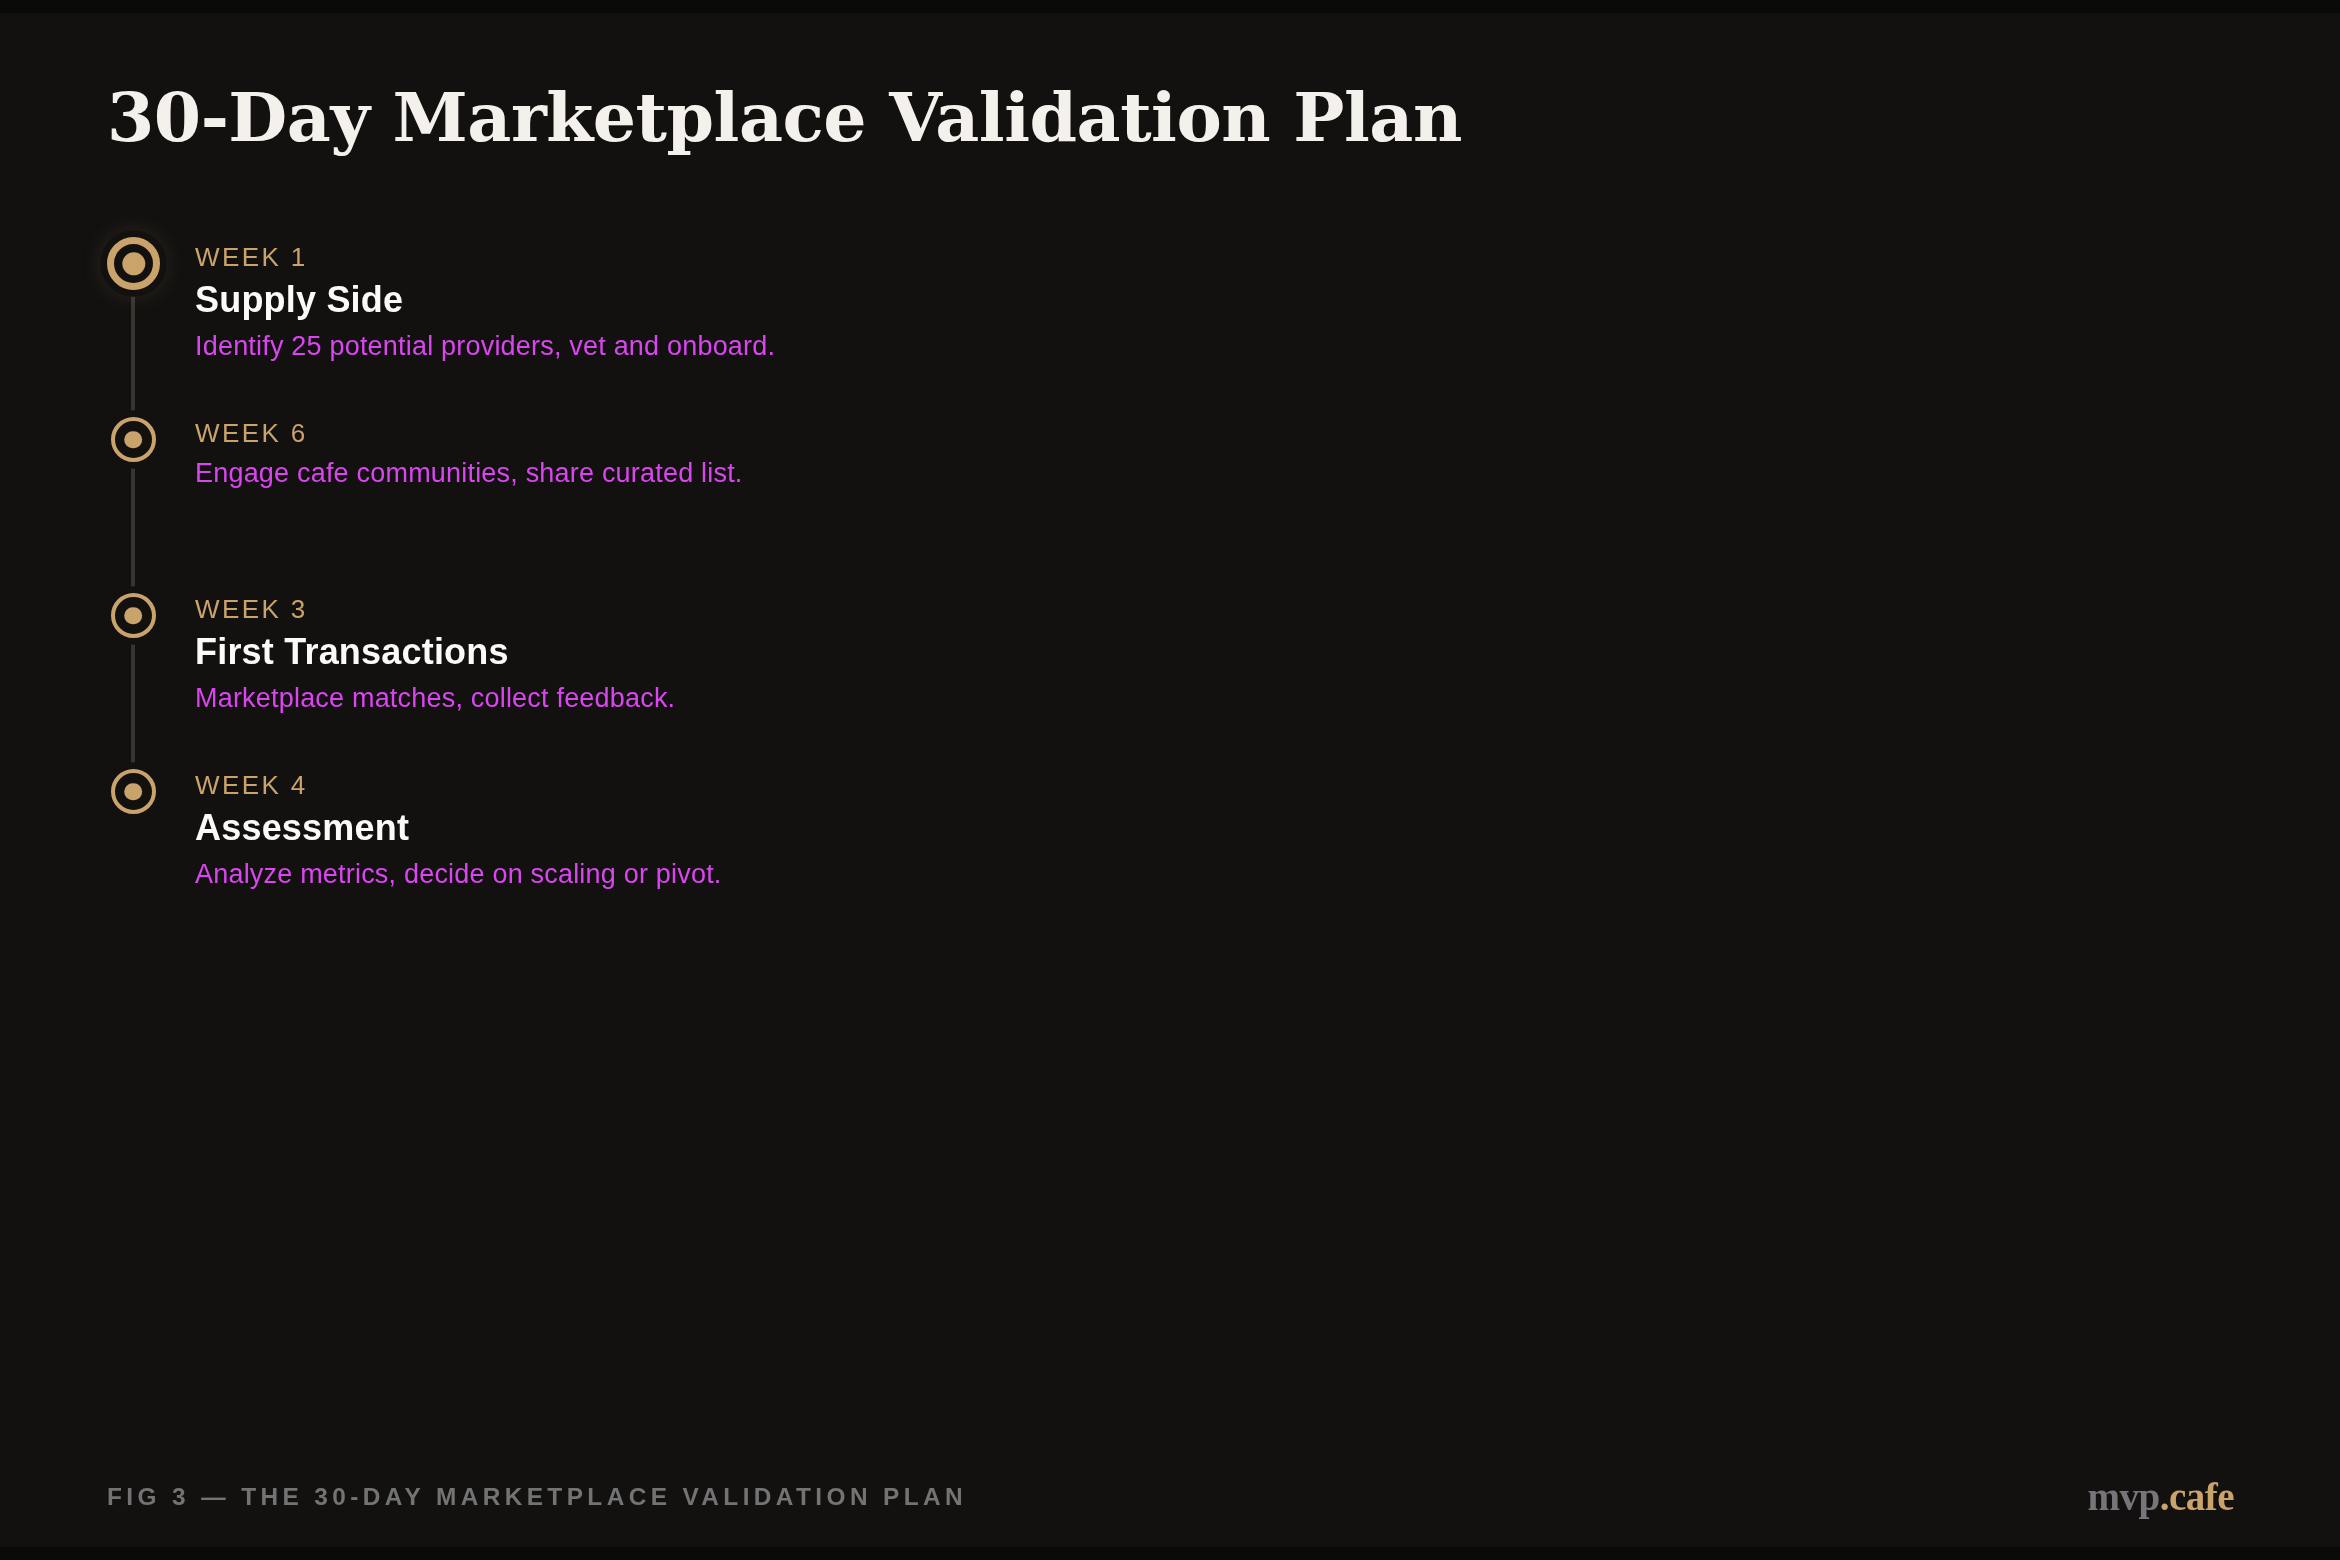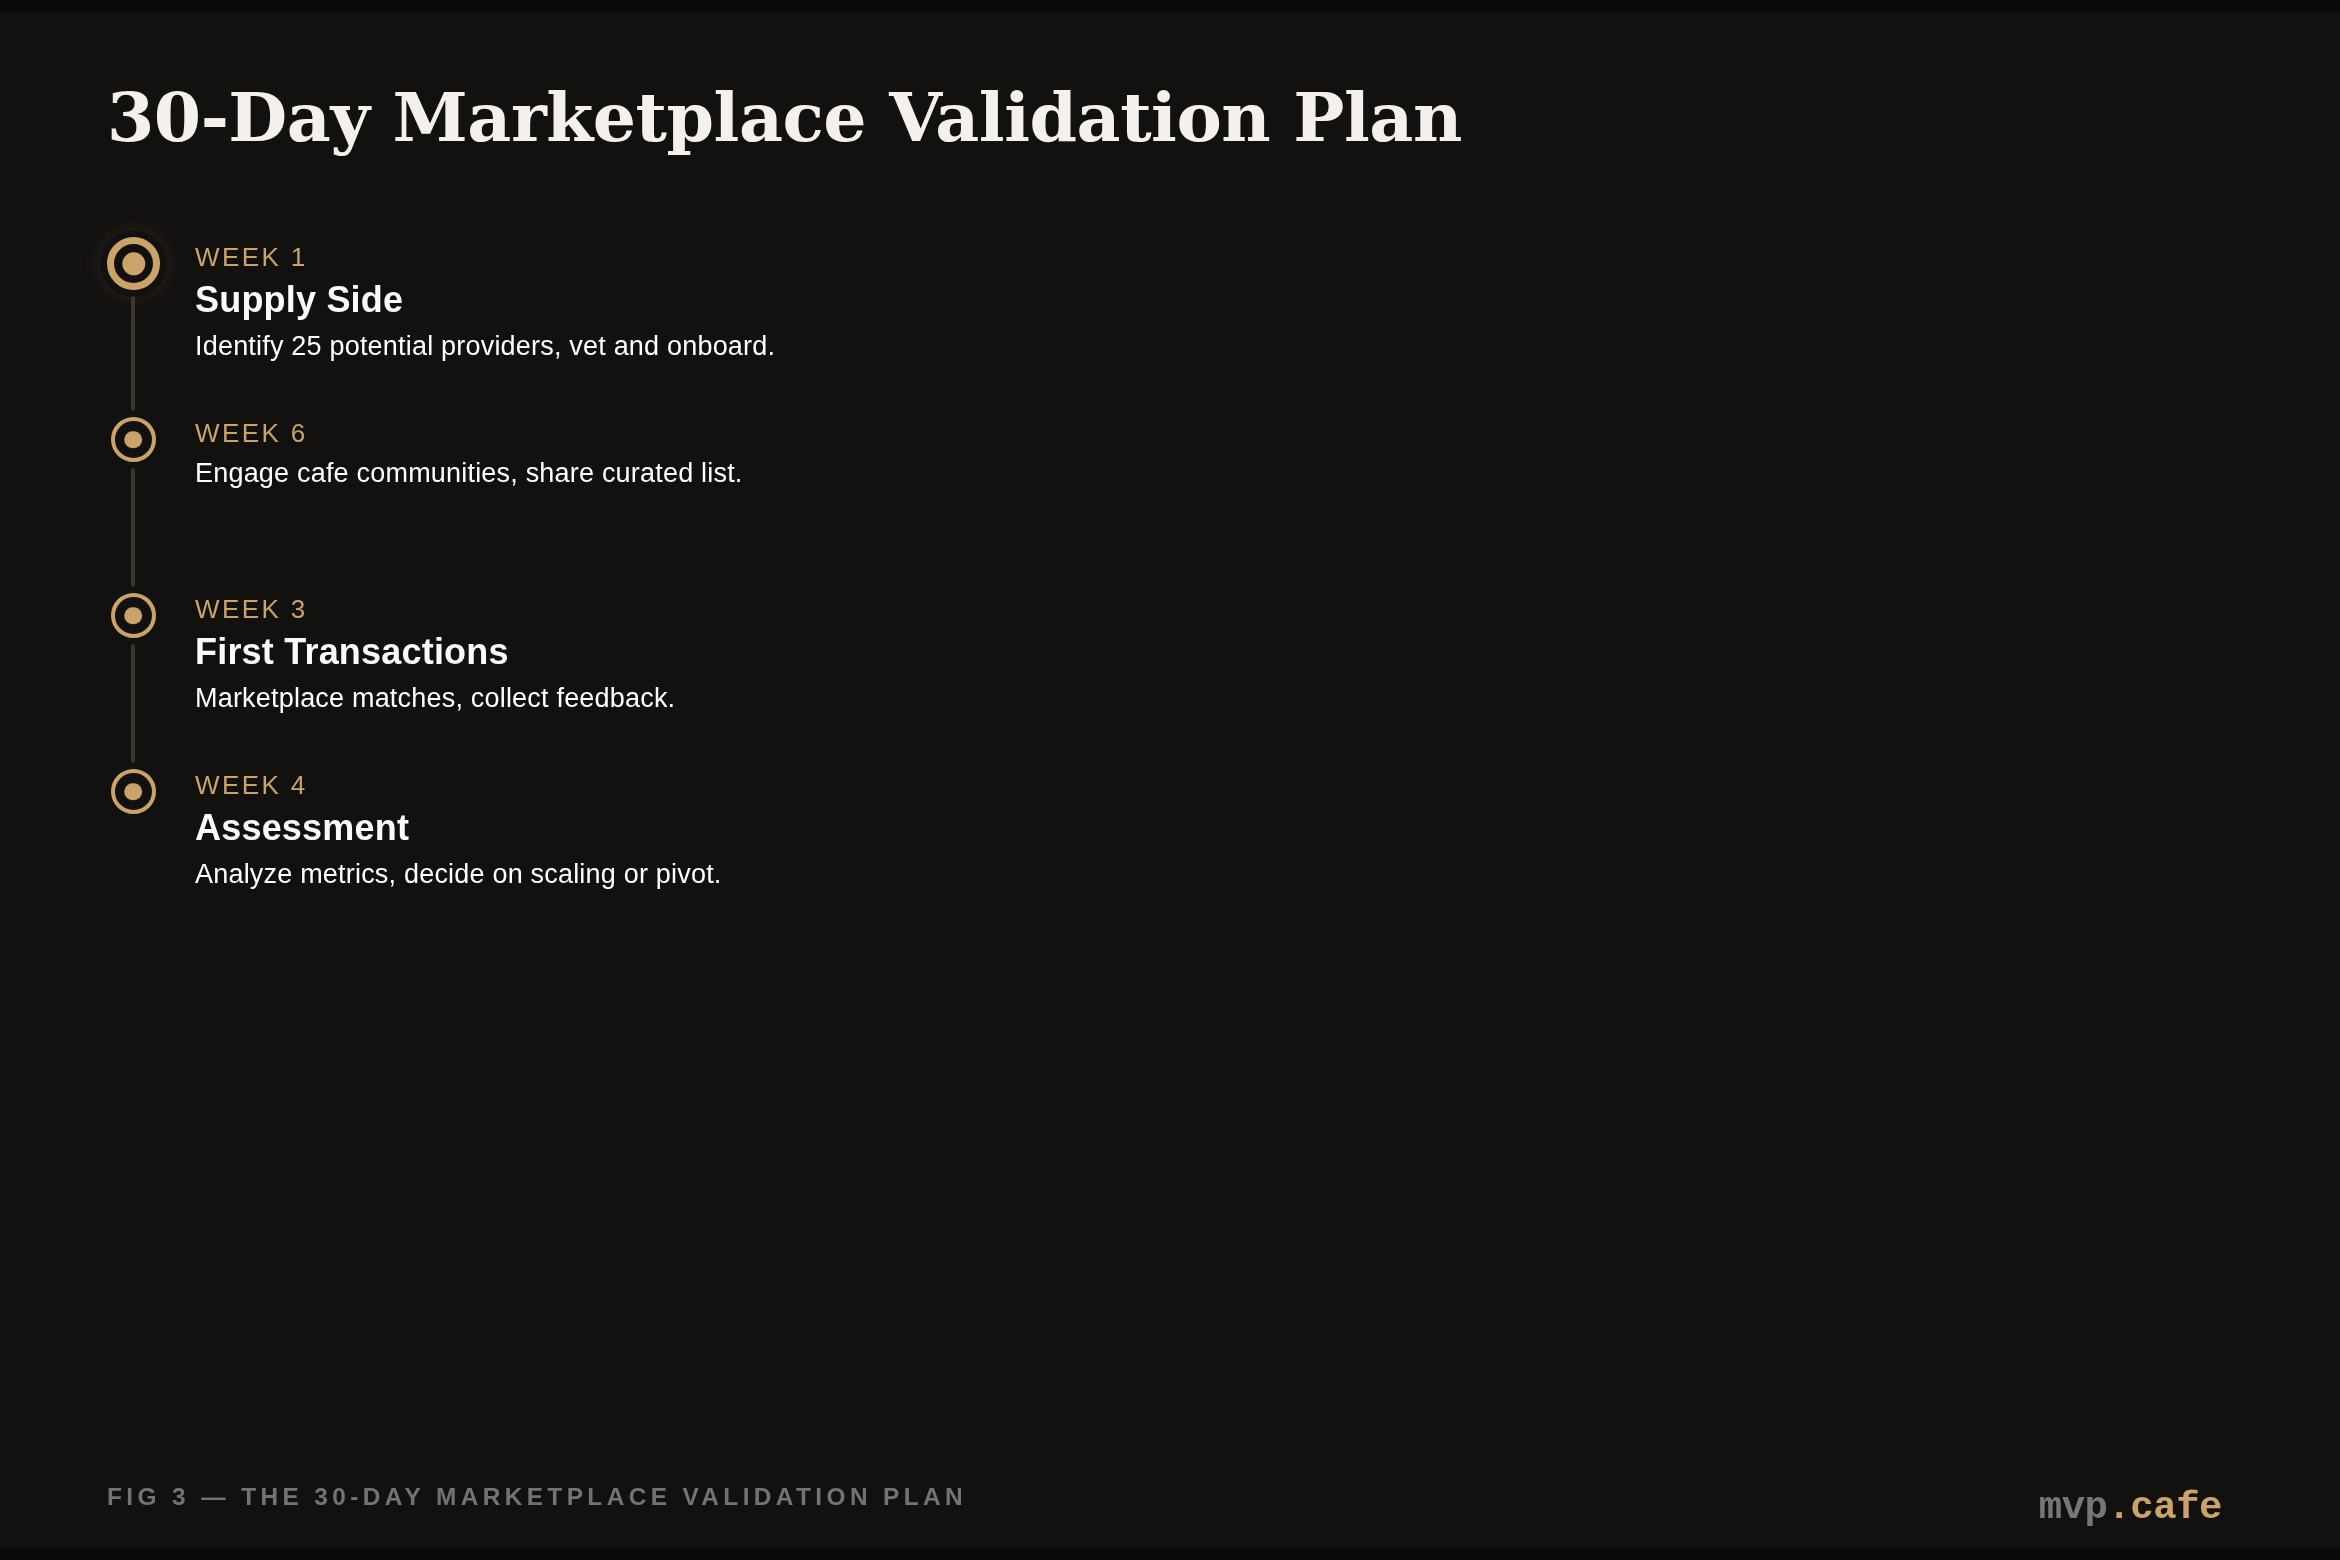--- a/index.html
+++ b/index.html
@@ -108,41 +108,41 @@
     font-size: 36px;
     font-weight: 700;
     color: #FBFAF8;
     line-height: 43px;
     letter-spacing: 0.2px;
   }
   .item-description {
     margin: 7.8px 0 0 0;
     font-size: 27px;
     font-weight: 400;
-    color: #ffffff;
+    color: #d946ef;
     line-height: 35px;
     letter-spacing: 0.2px;
   }
 
   .footer-caption {
     position: absolute;
     left: 107px;
     top: 1483px;
     margin: 0;
     font-size: 24.4px;
     font-weight: 700;
     letter-spacing: 4.4px;
     color: #737373;
   }
   .brand-logo {
     position: absolute;
     right: 107px;
     top: 1475px;
-    margin: 12px;
-    font-family: Liberation Mono, monospace;
+    margin: 0;
+    font-family: Liberation Serif, serif;
     font-weight: 700;
     font-size: 39px;
     line-height: 43px;
     letter-spacing: -0.5px;
     white-space: nowrap;
   }
   .brand-gray { color: #77757A; }
   .brand-gold { color: #C9A36A; }
 </style>
 </head>

